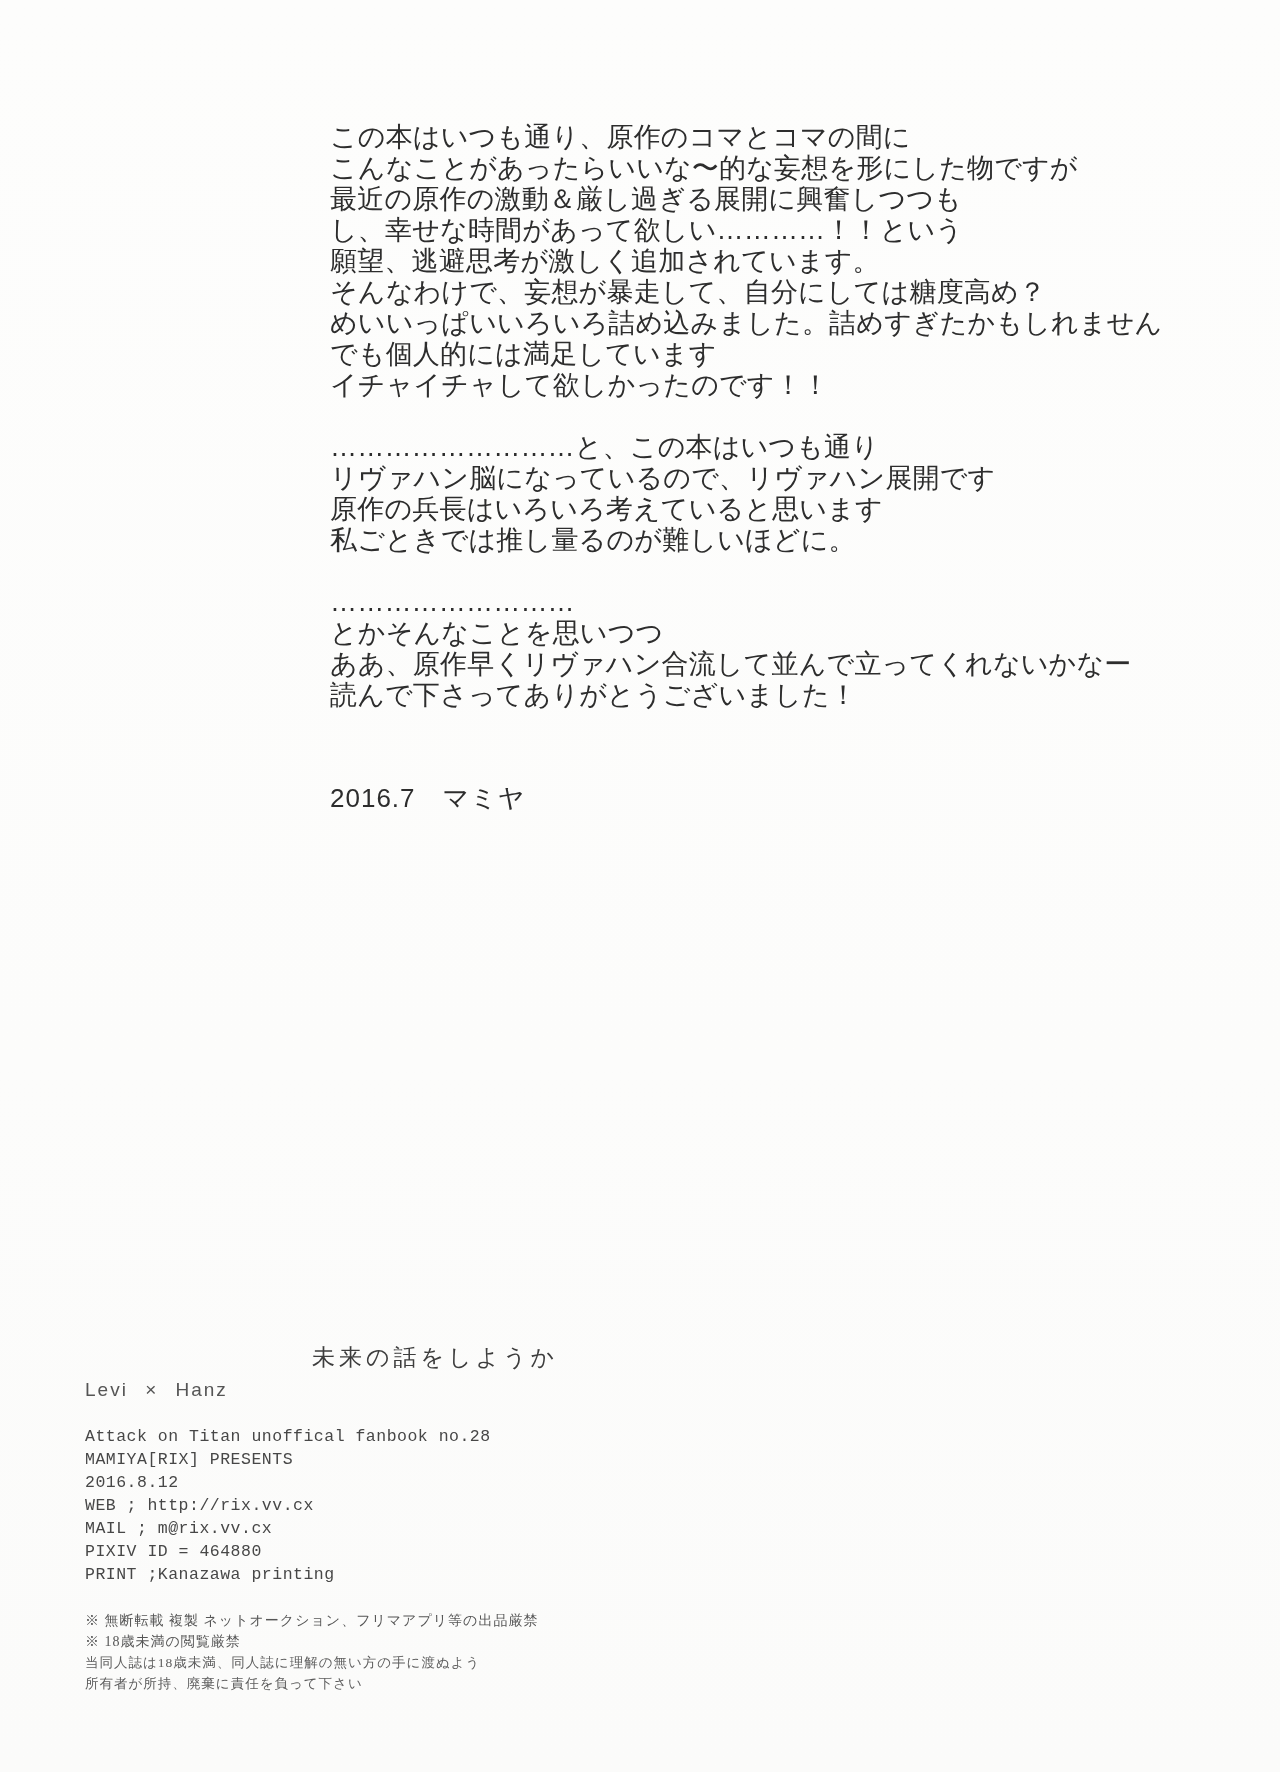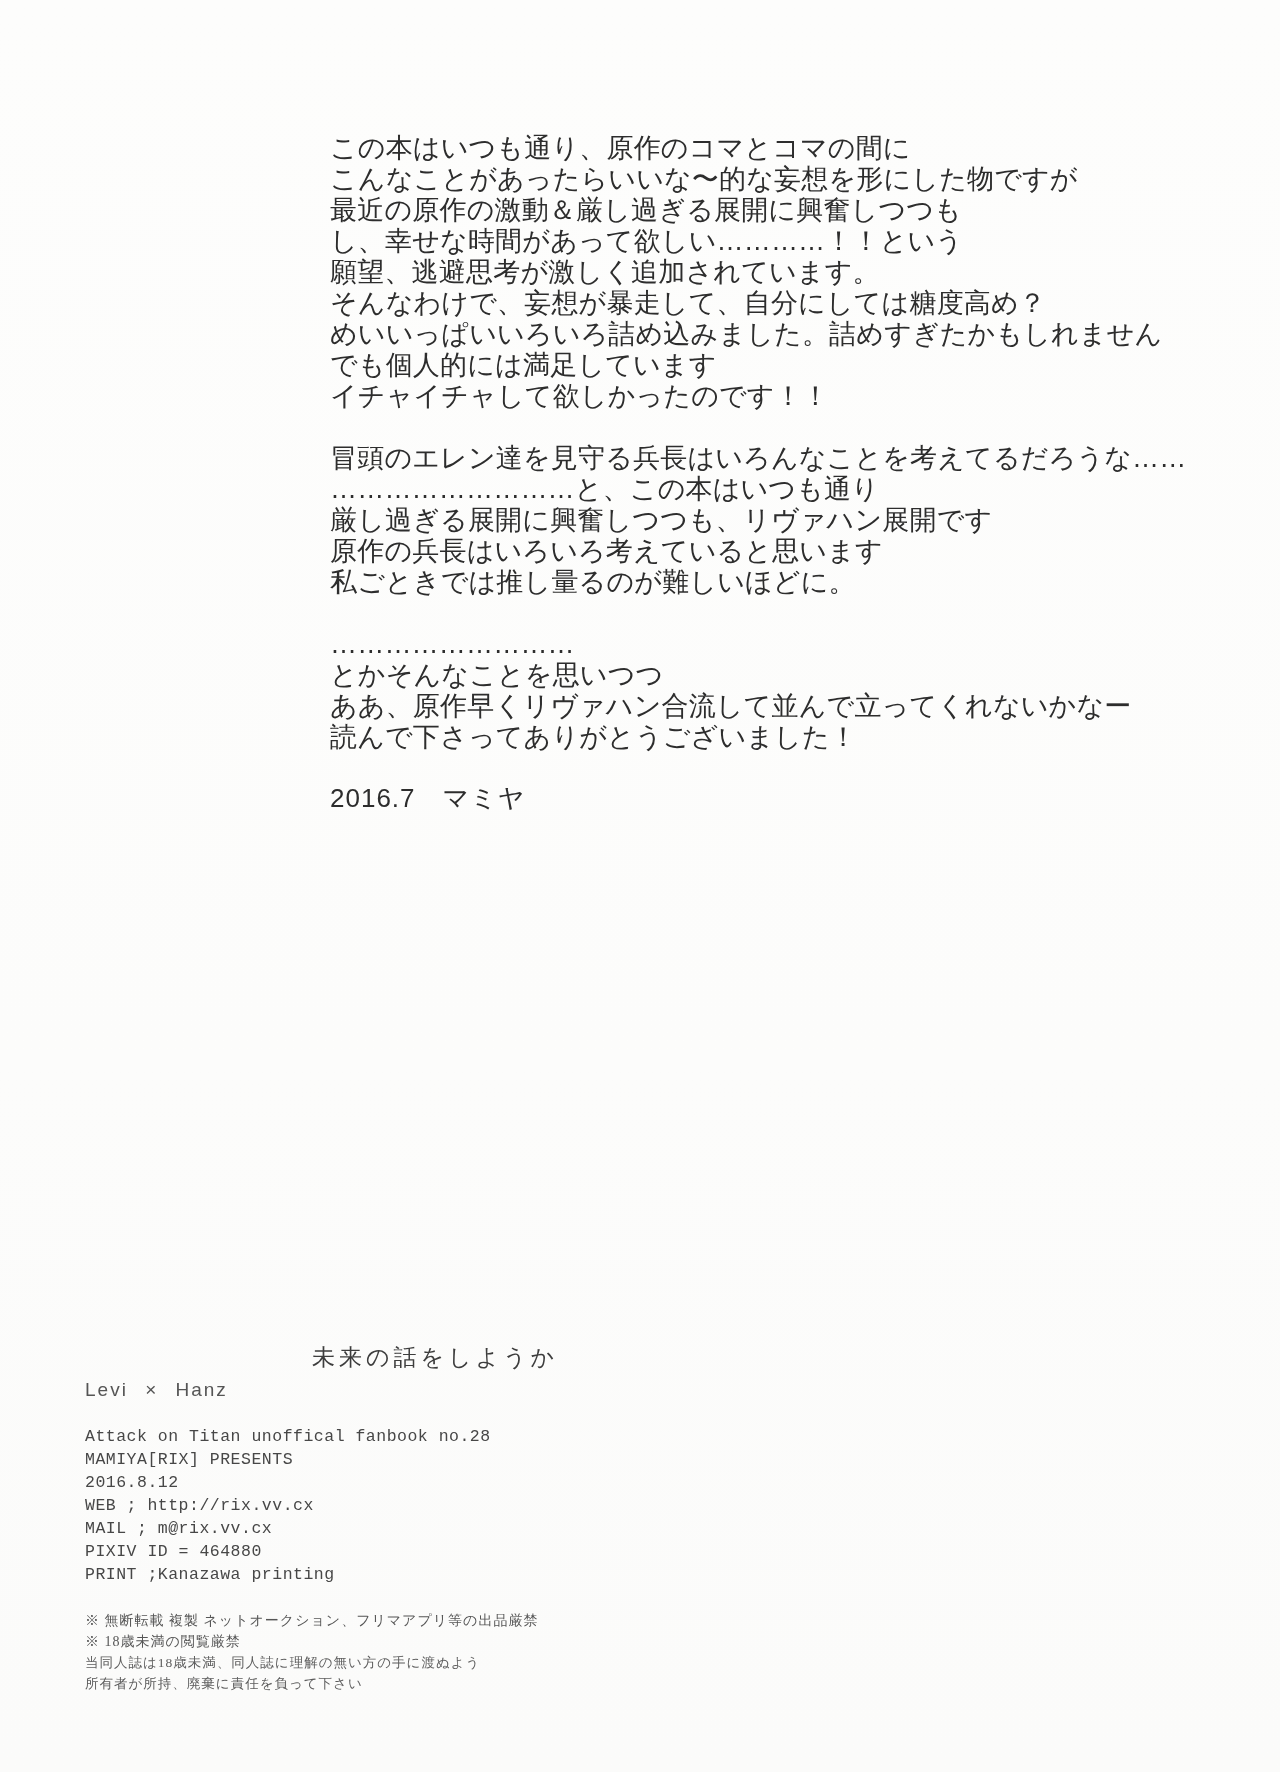--- a/index.html
+++ b/index.html
@@ -6,21 +6,21 @@
   body{
     width:1280px;height:1772px;position:relative;
     background:#fdfdfc;
     font-family:"Liberation Sans","DejaVu Sans",sans-serif;
     overflow:hidden;
   }
   .page{position:absolute;inset:0;background:linear-gradient(180deg,#fdfdfc 0%,#fcfcfb 60%,#fbfbfa 100%);}
 
   
   .afterword{
-    position:absolute;left:330px;top:133px;width:760px;
+    position:absolute;left:330px;top:122px;width:760px;
     font-size:27px;line-height:31px;color:#2d2d2d;
     letter-spacing:0.2px;white-space:nowrap;
   }
   .aw-line{height:31px;}
 
   .signature{
     position:absolute;left:330px;top:781px;
     font-size:26px;color:#2d2d2d;letter-spacing:1px;white-space:nowrap;
   }
 
@@ -58,23 +58,22 @@
       <div class="aw-line">この本はいつも通り、原作のコマとコマの間に</div>
       <div class="aw-line">こんなことがあったらいいな〜的な妄想を形にした物ですが</div>
       <div class="aw-line">最近の原作の激動＆厳し過ぎる展開に興奮しつつも</div>
       <div class="aw-line">し、幸せな時間があって欲しい…………！！という</div>
       <div class="aw-line">願望、逃避思考が激しく追加されています。</div>
       <div class="aw-line">そんなわけで、妄想が暴走して、自分にしては糖度高め？</div>
       <div class="aw-line">めいいっぱいいろいろ詰め込みました。詰めすぎたかもしれません</div>
       <div class="aw-line">でも個人的には満足しています</div>
       <div class="aw-line">イチャイチャして欲しかったのです！！</div>
       <div class="aw-line">&nbsp;</div>
-      <div class="aw-line">冒頭のエレン達を見守る兵長はいろんなことを考えてるだろうな……</div>
       <div class="aw-line">………………………と、この本はいつも通り</div>
-      <div class="aw-line">厳し過ぎる展開に興奮しつつも、リヴァハン展開です</div>
+      <div class="aw-line">リヴァハン脳になっているので、リヴァハン展開です</div>
       <div class="aw-line">原作の兵長はいろいろ考えていると思います</div>
       <div class="aw-line">私ごときでは推し量るのが難しいほどに。</div>
       <div class="aw-line">&nbsp;</div>
       <div class="aw-line">………………………</div>
       <div class="aw-line">とかそんなことを思いつつ</div>
       <div class="aw-line">ああ、原作早くリヴァハン合流して並んで立ってくれないかなー</div>
       <div class="aw-line">読んで下さってありがとうございました！</div>
       <div class="aw-line">&nbsp;</div>
     </div>
 

